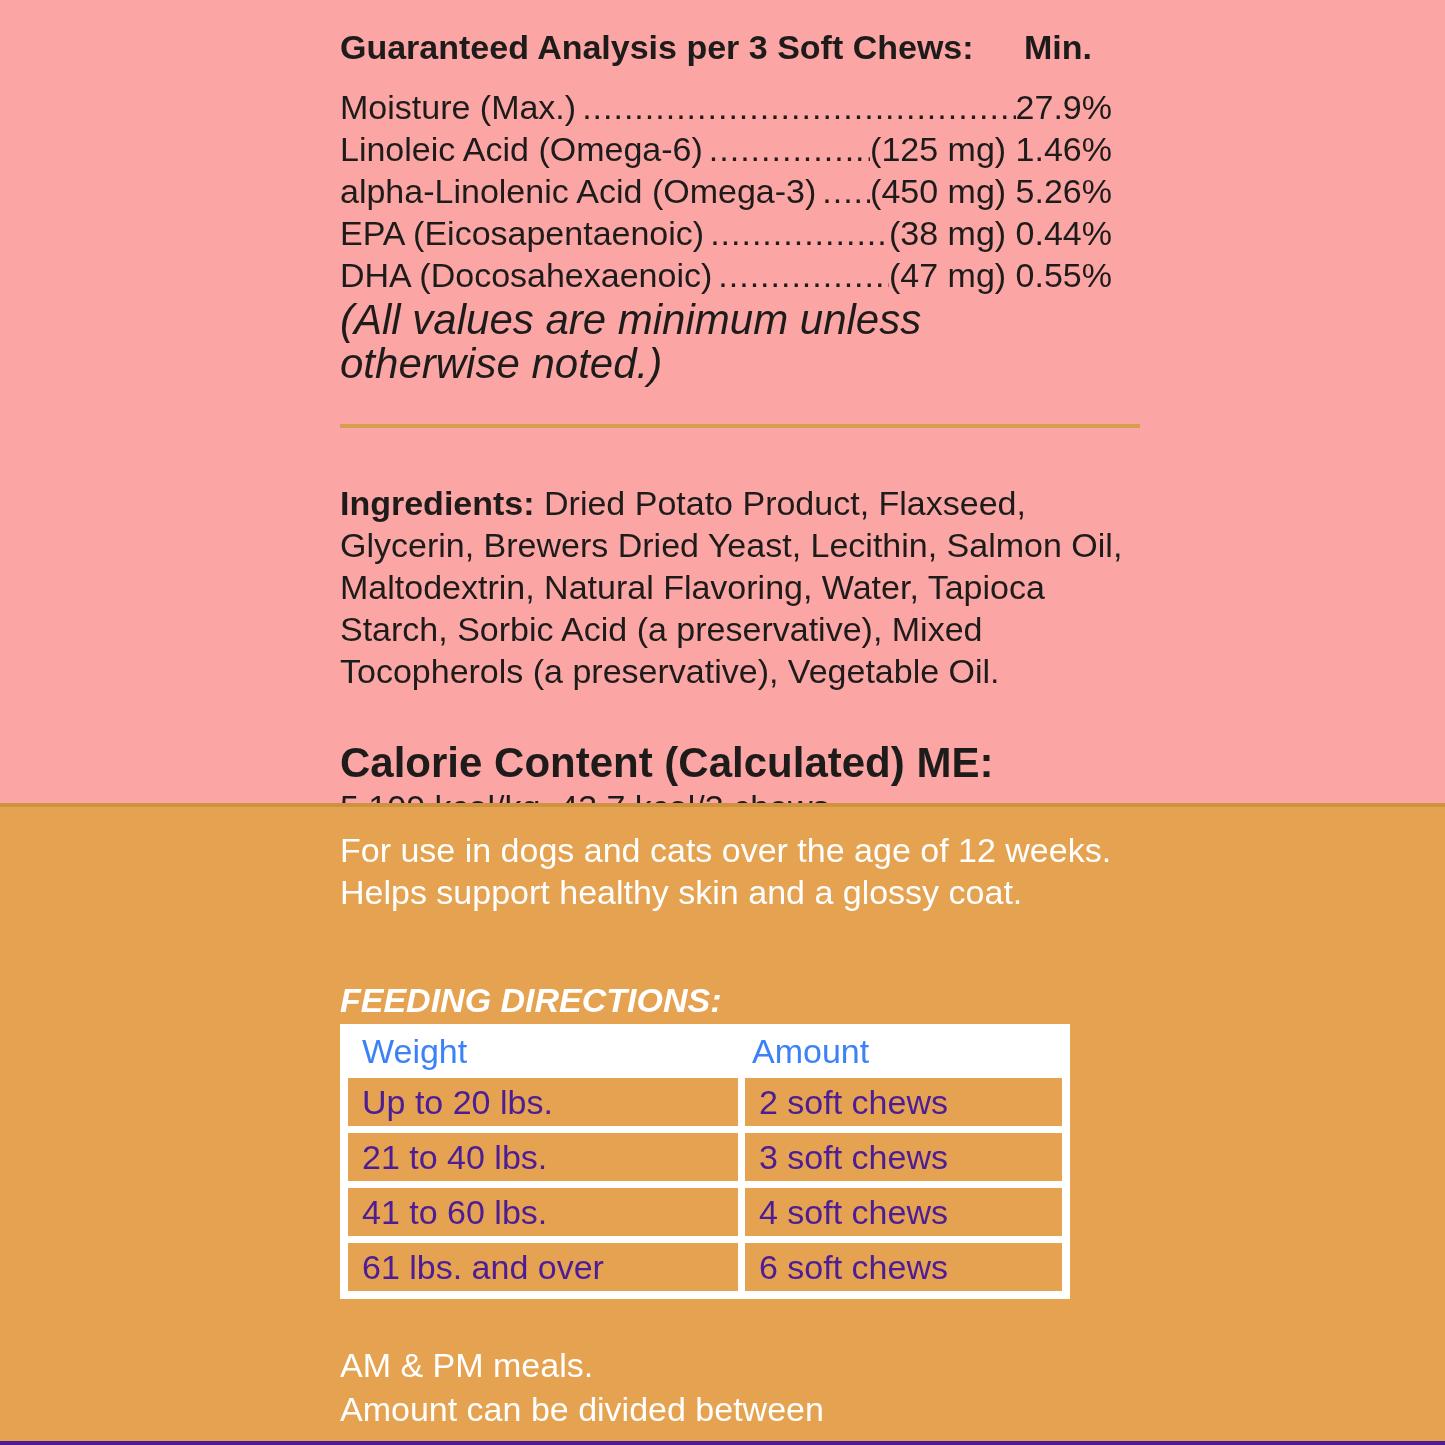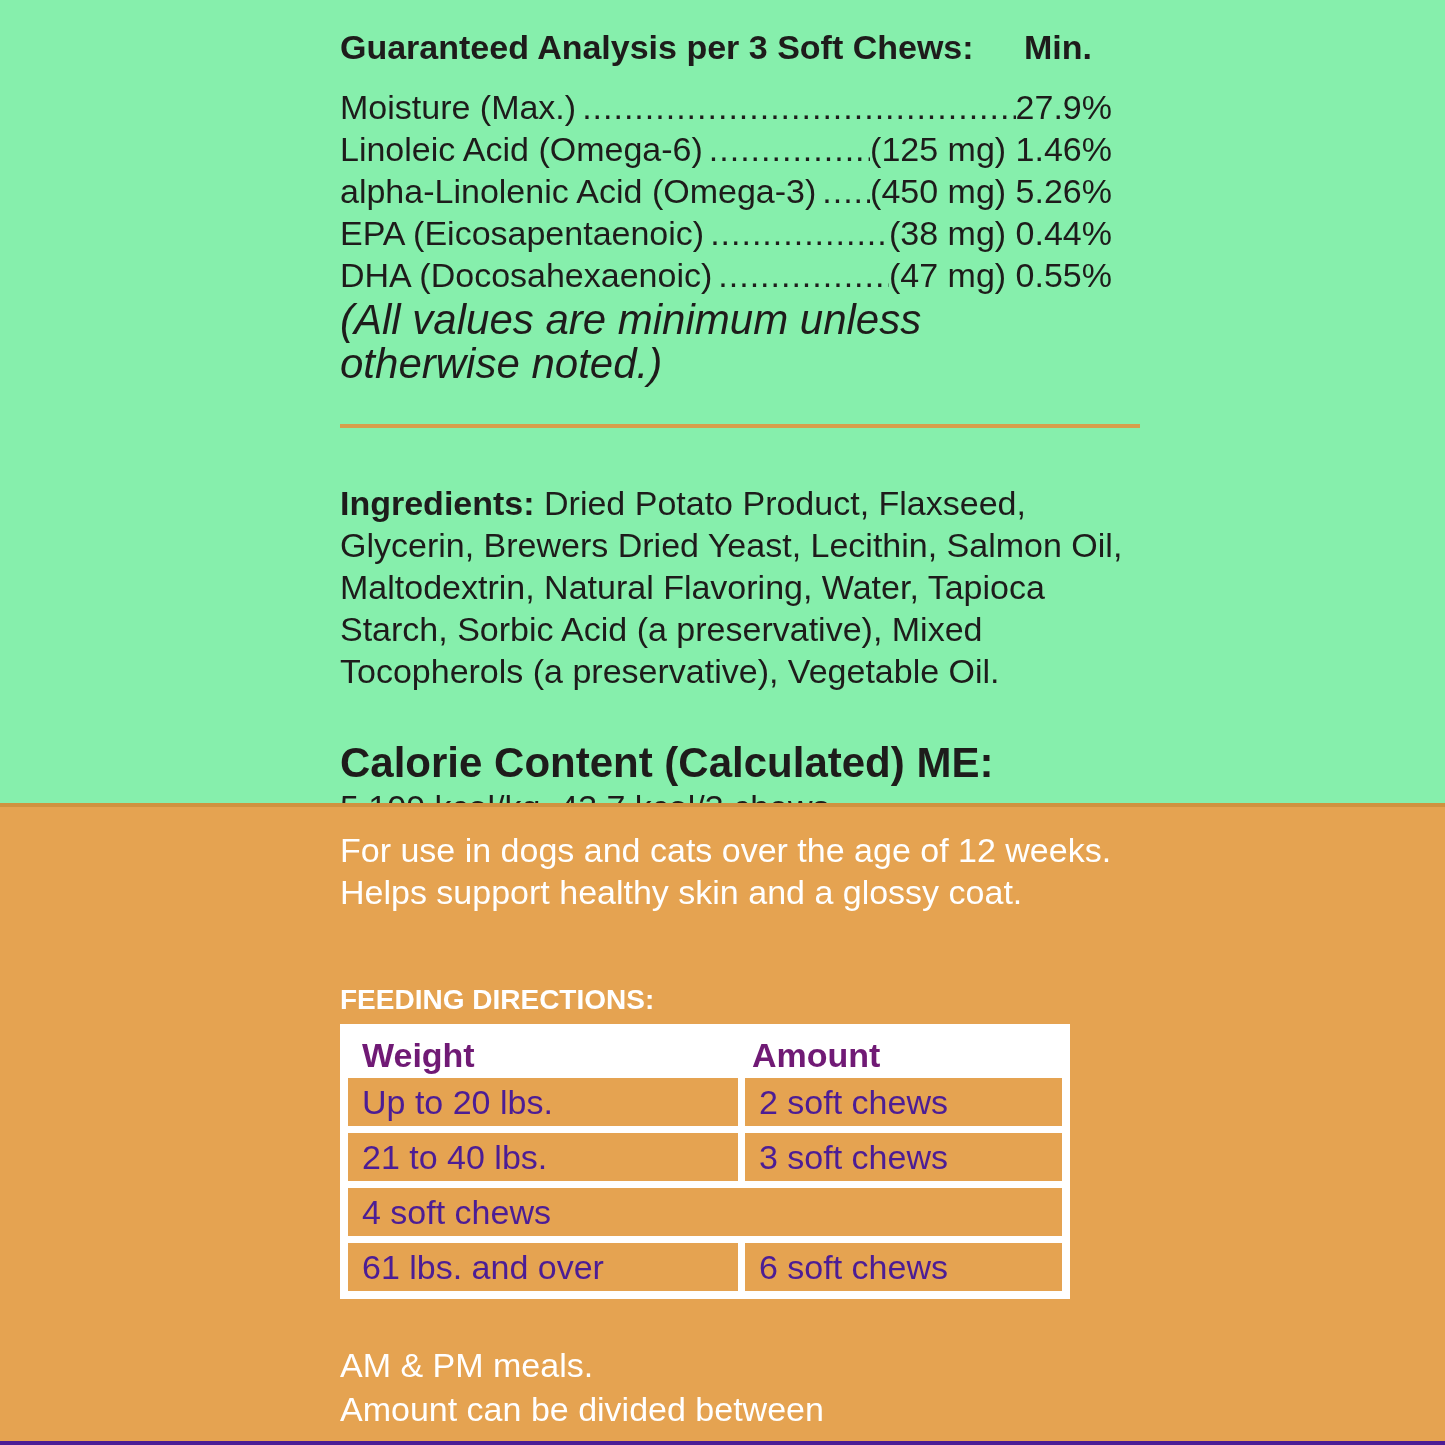--- a/index.html
+++ b/index.html
@@ -9,21 +9,21 @@
     width:1445px; height:1445px;
     background:#FAF2E5;
     color:#1E1C1B;
     overflow:hidden;
   }
   .label-panel { width:1445px; height:1445px; }
 
   
   .section-cream {
     height:803px;
-    background:#86efac;
+    background:#fca5a5;
     padding-top:26px;
     overflow:hidden;
   }
   .content { margin-left:340px; }
 
   .ga-block { width:772px; }
   .ga-header {
     display:flex; justify-content:space-between; align-items:baseline;
     font-weight:bold; font-size:34px; line-height:42px;
     margin-bottom:18px;
@@ -71,36 +71,36 @@
     border-top:4px solid #CF9240;
     border-bottom:4px solid #4c1d95;
     color:#FFFFFF;
     padding-top:22px;
     overflow:hidden;
   }
   .usage { width:900px; font-size:34px; line-height:42px; }
 
   .feeding-title {
     margin-top:66px;
-    font-weight:bold; font-size:28px; line-height:42px;
+    font-weight:bold; font-size:34px; line-height:42px;font-style:italic;
   }
 
   .feeding-table {
     margin-top:3px;
     width:730px;
     background:#FFFFFF;
     padding:8px;
   }
   .ft-header {
     display:flex;
     height:46px;
-    align-items:center;
+    align-items:flex-start;
     background:#FFFFFF;
-    color:#701a75;
-    font-weight:bold; font-size:34px;
+    color:#3b82f6;
+    font-weight:normal; font-size:34px;
   }
   .ft-col-weight { width:390px; padding-left:14px; }
   .ft-col-amount { flex:1; padding-left:14px; }
   .ft-body { display:flex; flex-direction:column; gap:7px; }
   .ft-row { display:flex; gap:7px; }
   .ft-cell {
     background:#E5A351; color:#4c1d95;
     height:48px; display:flex; align-items:center;
     font-size:34px;
   }
@@ -183,20 +183,21 @@
         <div class="ft-body">
           <div class="ft-row">
             <div class="ft-cell weight">Up to 20 lbs.</div>
             <div class="ft-cell amount">2 soft chews</div>
           </div>
           <div class="ft-row">
             <div class="ft-cell weight">21 to 40 lbs.</div>
             <div class="ft-cell amount">3 soft chews</div>
           </div>
           <div class="ft-row">
+            <div class="ft-cell weight">41 to 60 lbs.</div>
             <div class="ft-cell amount">4 soft chews</div>
           </div>
           <div class="ft-row">
             <div class="ft-cell weight">61 lbs. and over</div>
             <div class="ft-cell amount">6 soft chews</div>
           </div>
         </div>
       </div>
 
       <div class="feeding-note">

